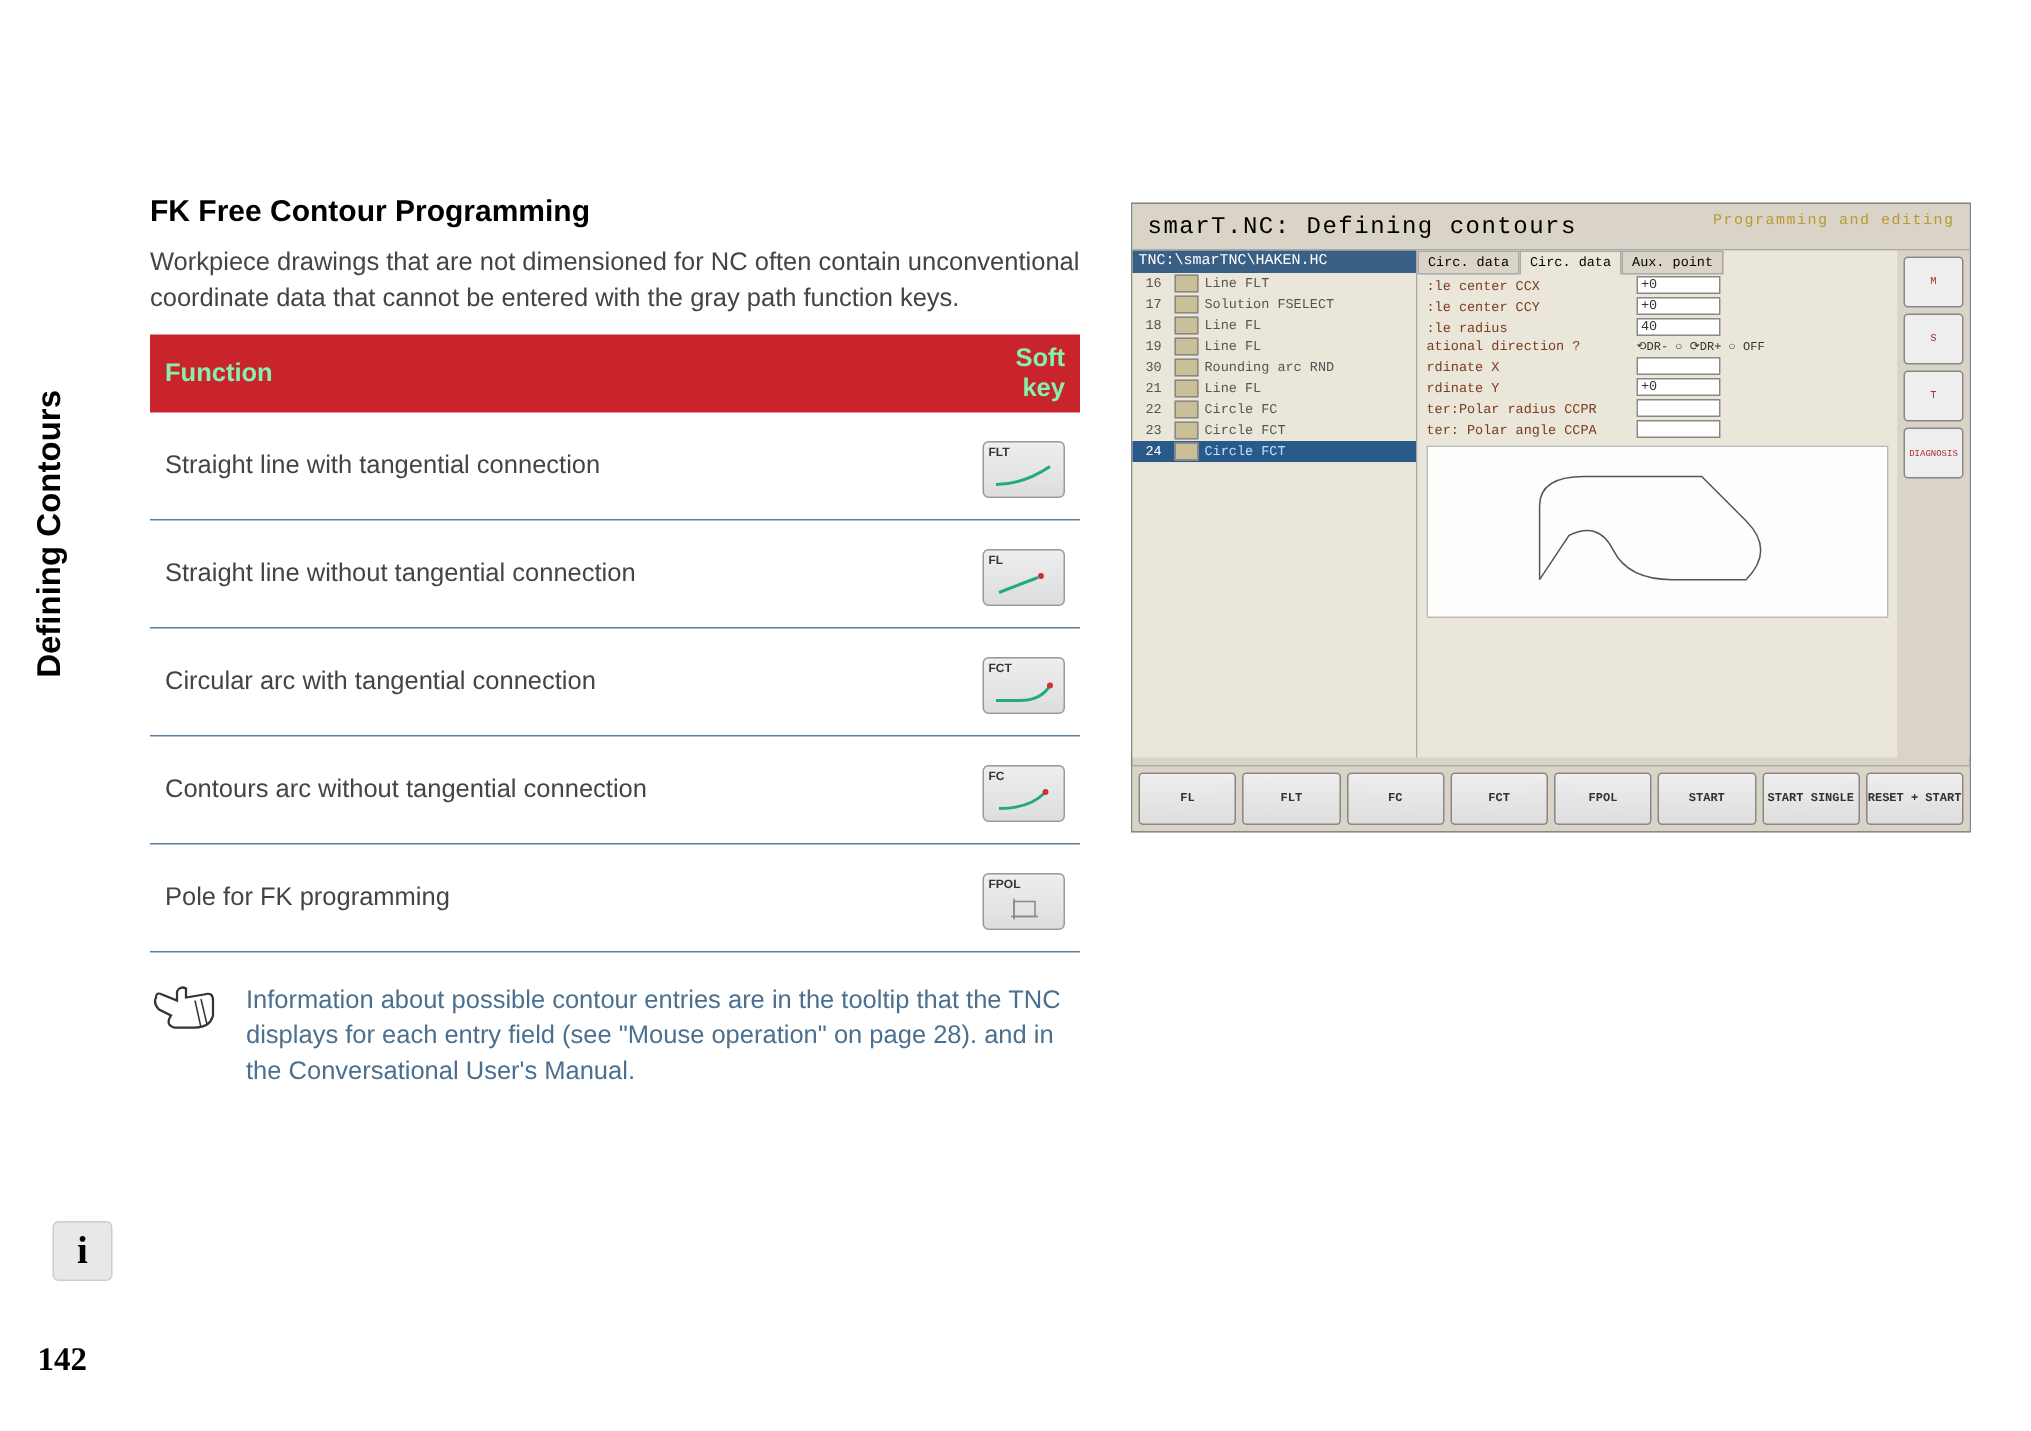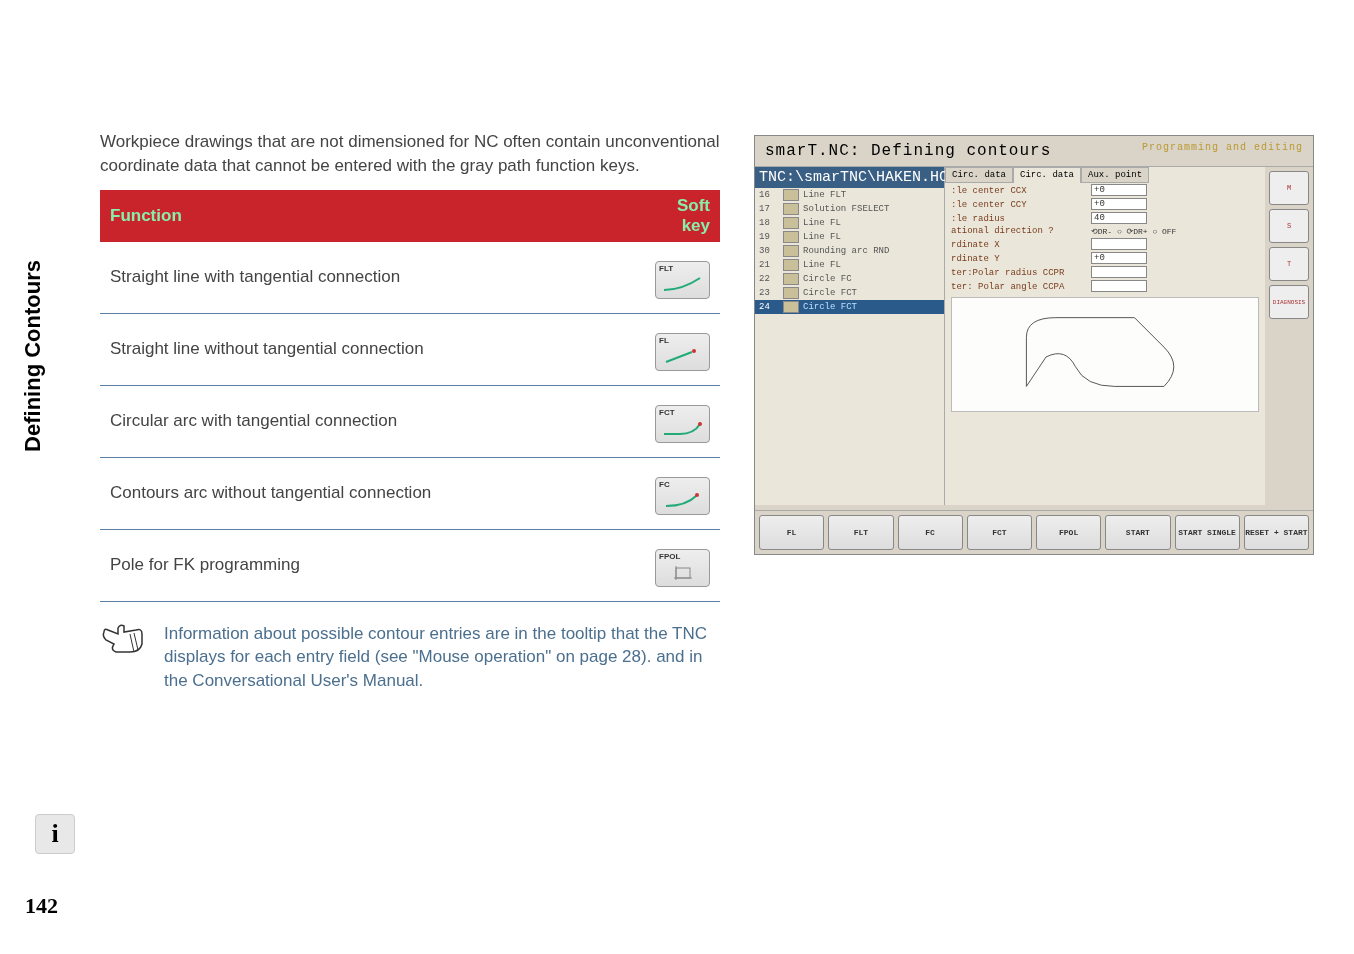--- a/index.html
+++ b/index.html
@@ -150,31 +150,31 @@
       left: 0; top: 0;
       width: 190px;
       height: 100%;
       background: #eae6da;
       border-right: 1px solid #aaa;
     }
     .left-panel .path {
       background: #3a5f84;
       color: #fff;
       padding: 2px 4px;
-      font-size: 15px;
+      font-size: 10px;
     }
     .left-panel .row {
       display: flex;
       padding: 1px 4px;
       font-size: 9px;
       align-items: center;
       gap: 4px;
       color: #555;
     }
-    .left-panel .row .num { width: 20px; text-align: left; }
+    .left-panel .row .num { width: 20px; text-align: center; }
     .left-panel .row .ico { width: 16px; height: 12px; background: #c9c09a; border: 1px solid #888; flex-shrink: 0; }
     .left-panel .row.sel { background: #2a5a8a; color: #fff; }
     .left-panel .row.sel .lbl { color: #b9e0ff; }
     .right-panel {
       position: absolute;
       left: 190px; top: 0; right: 48px;
       height: 100%;
       background: #eae6da;
     }
     .tabs { display: flex; font-size: 9px; }
@@ -231,20 +231,21 @@
 
 <div class="sidebar-tab">Defining Contours</div>
 
 <div class="info-icon">
   <span>i</span>
 </div>
 
 <div class="page-num">142</div>
 
 <div class="content">
+  <div class="heading">FK Free Contour Programming</div>
   <p class="para">Workpiece drawings that are not dimensioned for NC often contain unconventional coordinate data that cannot be entered with the gray path function keys.</p>
 
   <table class="fn-table">
     <thead>
       <tr>
         <th>Function</th>
         <th>Soft key</th>
       </tr>
     </thead>
     <tbody>

